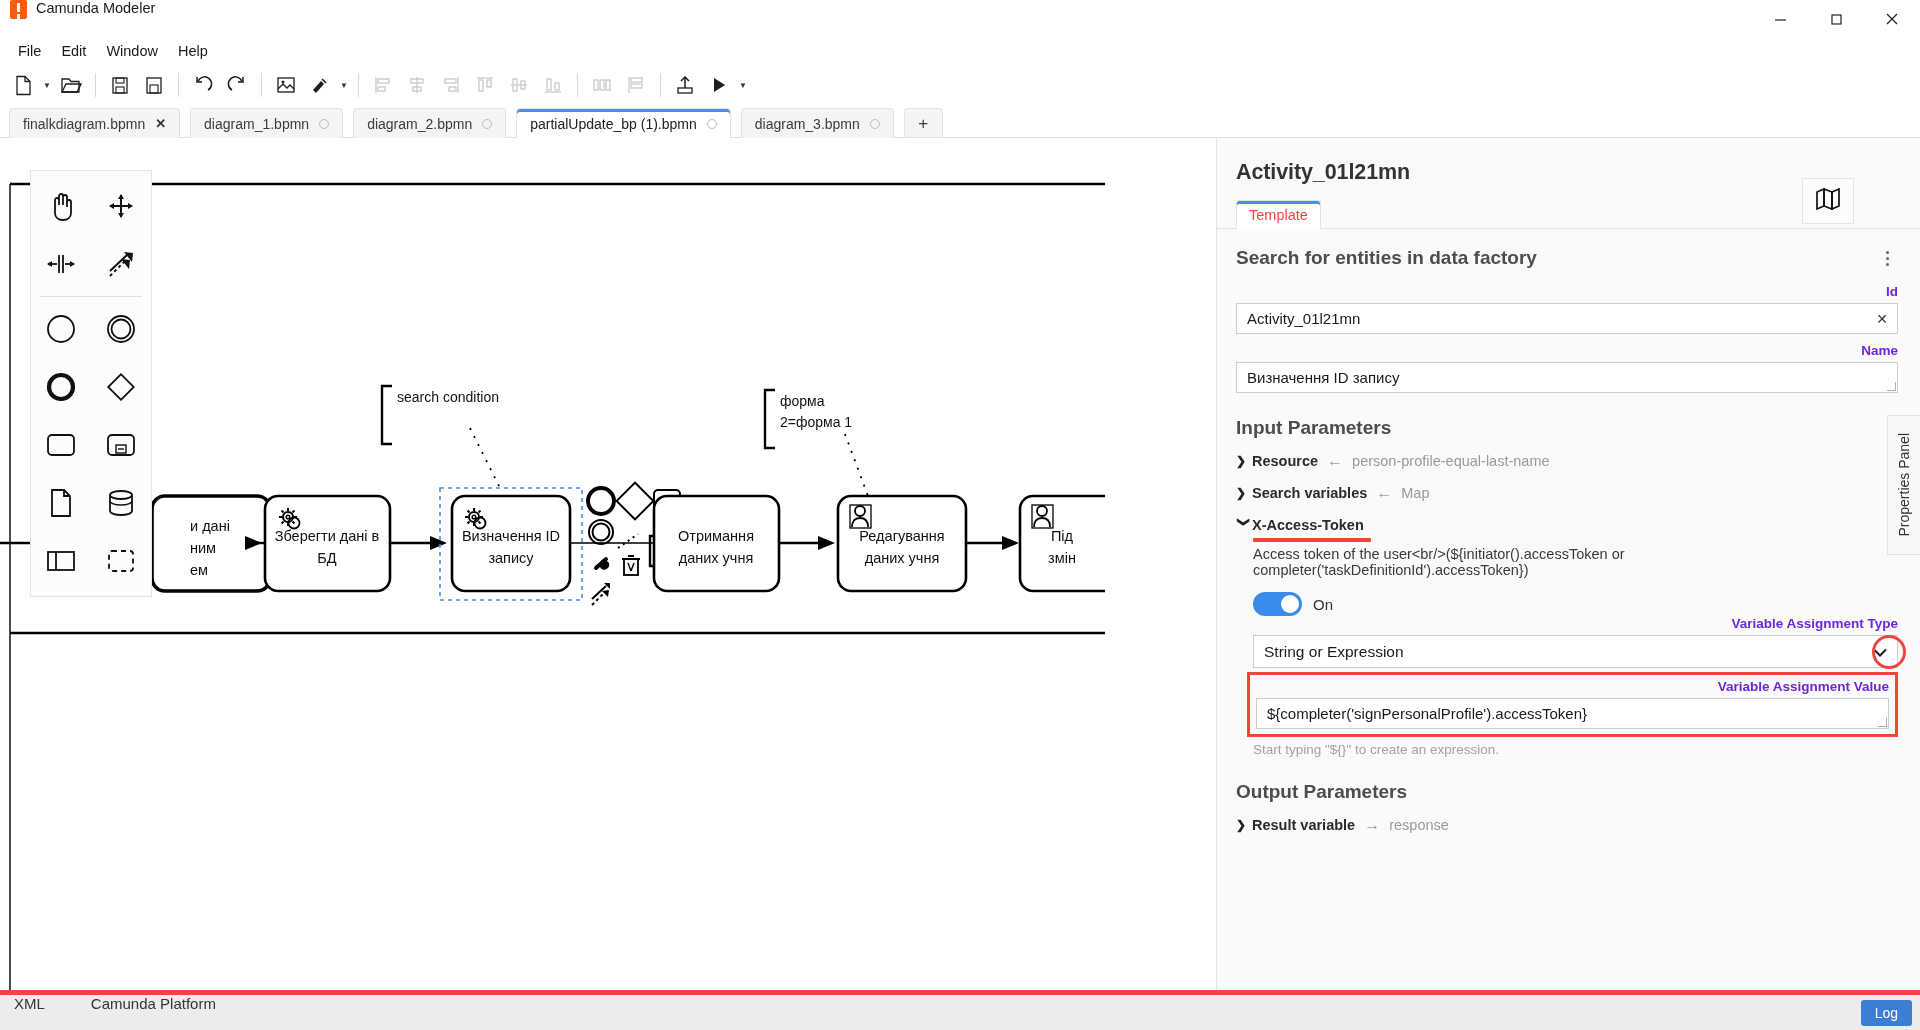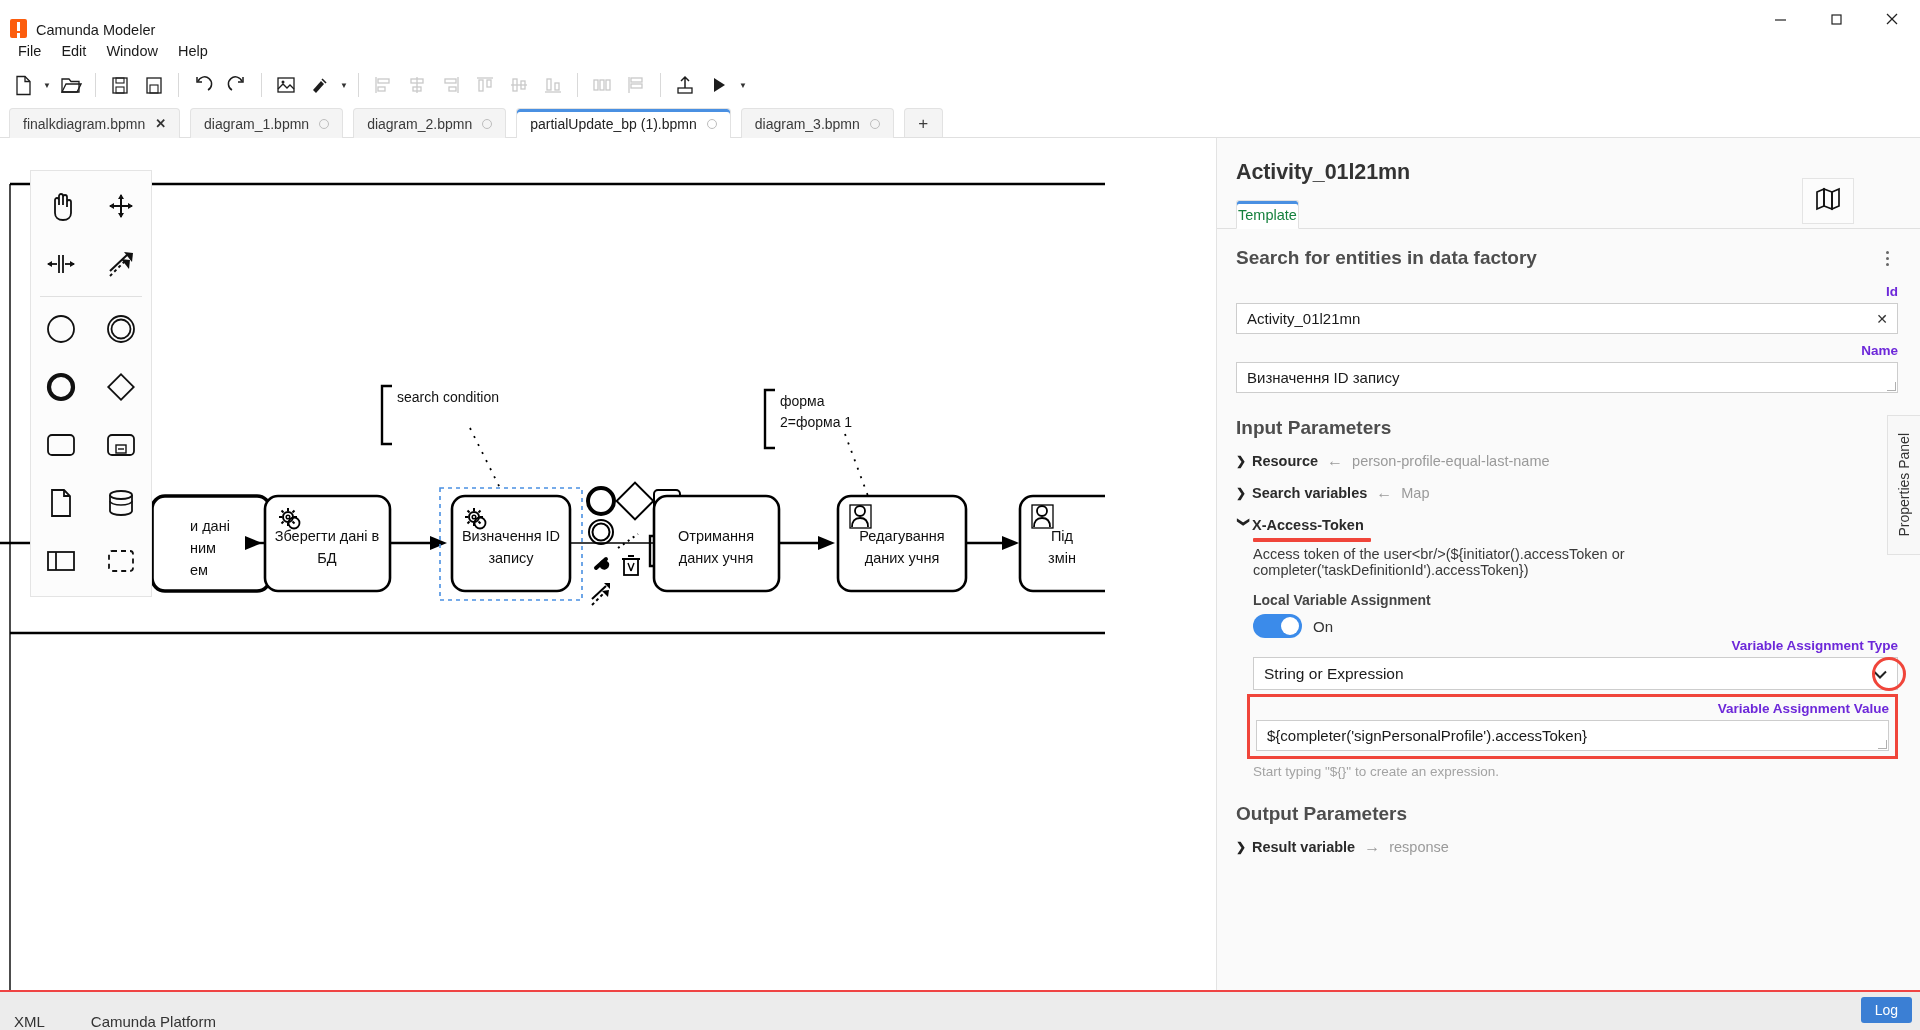--- a/index.html
+++ b/index.html
@@ -9,21 +9,21 @@
     overflow: hidden;
     font-family: "Liberation Sans", sans-serif;
     background: #ffffff;
   }
 
   
   .titlebar {
     height: 38px;
     background: #ffffff;
     display: flex;
-    align-items: flex-end;
+    align-items: flex-start;
     padding-left: 10px;
     border-bottom: none;
     position: relative;
   }
   .app-logo {
     width: 17px; height: 19px;
     background: #fc5d0d;
     border-radius: 2px;
     margin-right: 9px;
     position: relative;
@@ -214,23 +214,23 @@
   }
   .props-tabs {
     display: flex; align-items: flex-end;
     padding-left: 19px;
     margin-top: 14px;
     border-bottom: 1px solid #e0e0e0;
     height: 30px;
   }
   .props-tab {
     height: 29px;
-    padding: 0 1px;
+    padding: 0 12px;
     display: flex; align-items: center;
-    font-size: 14.5px; color: #15803d;
+    font-size: 14.5px; color: #ef4444;
     background: #ffffff;
     border: 1px solid #e0e0e0;
     border-bottom: 1px solid #ffffff;
     border-radius: 3px 3px 0 0;
     box-shadow: inset 0 3px 0 0 #4a90e2;
     margin-bottom: -1px;
   }
 
   .group-head {
     display: flex; align-items: center; justify-content: space-between;
@@ -347,22 +347,22 @@
     font-size: 13.5px; color: #a3a3a3;
     margin-left: 17px; margin-top: 5px;
   }
 
   
   .statusbar {
     position: absolute;
     left: 0; bottom: 0;
     width: 1920px; height: 40px;
     background: #ececec;
-    border-top: 2px solid #ef4444;
-    display: flex; align-items: flex-end;
+    border-top: 5px solid #ef4444;
+    display: flex; align-items: flex-start;
     padding-left: 14px;
     font-size: 15px; color: #333;
   }
   .status-item { margin-right: 46px; }
   .log-btn {
     position: absolute; right: 8px; top: 5px;
     background: #3b7fd4; color: #fff;
     font-size: 14px;
     padding: 5px 14px;
     border-radius: 3px;
@@ -868,21 +868,20 @@
       </div>
 
       <div class="param-row expanded">
         <span class="param-chevron" style="transform: rotate(90deg); display: inline-block;">❯</span>
         <span class="param-name">X-Access-Token</span>
         <span class="underline-red"></span>
       </div>
 
       <div class="desc-text">Access token of the user&lt;br/&gt;(${initiator().accessToken or completer('taskDefinitionId').accessToken})</div>
 
-      <div class="sub-label">Local Variable Assignment</div>
       <div class="toggle-row">
         <div class="toggle">
             <span class="knob"></span>
           </div>
         <span class="toggle-label">On</span>
       </div>
 
       <div class="indented">
         <div class="field-label">Variable Assignment Type</div>
         <div class="select-wrap">

